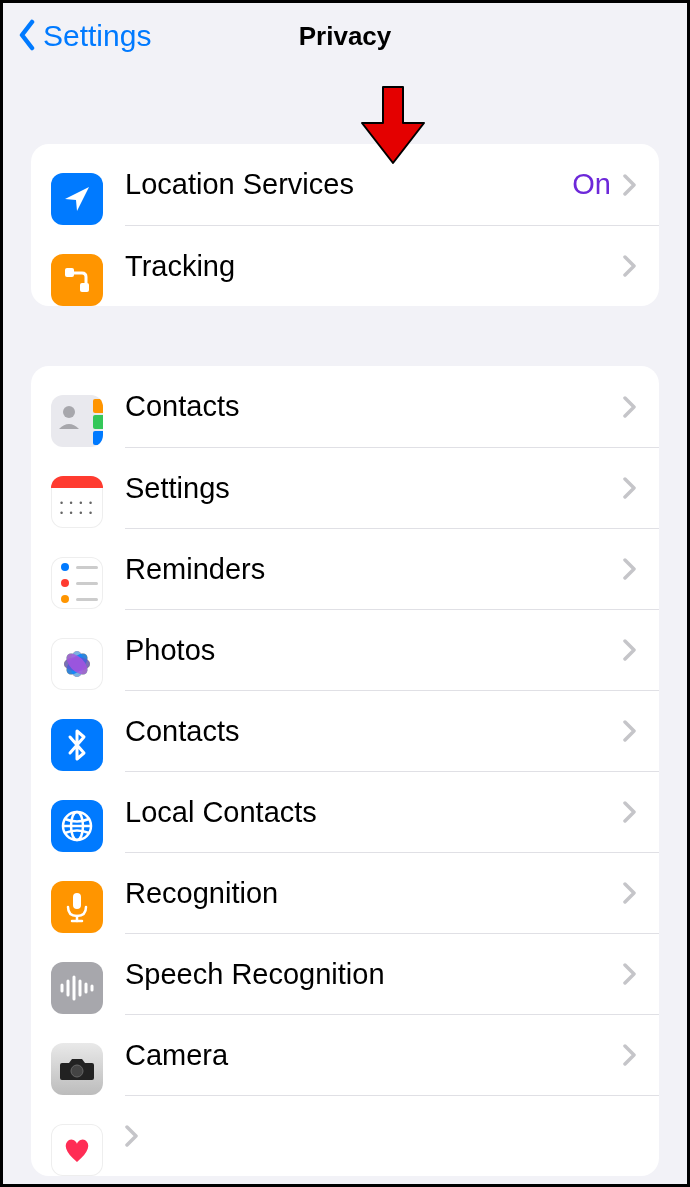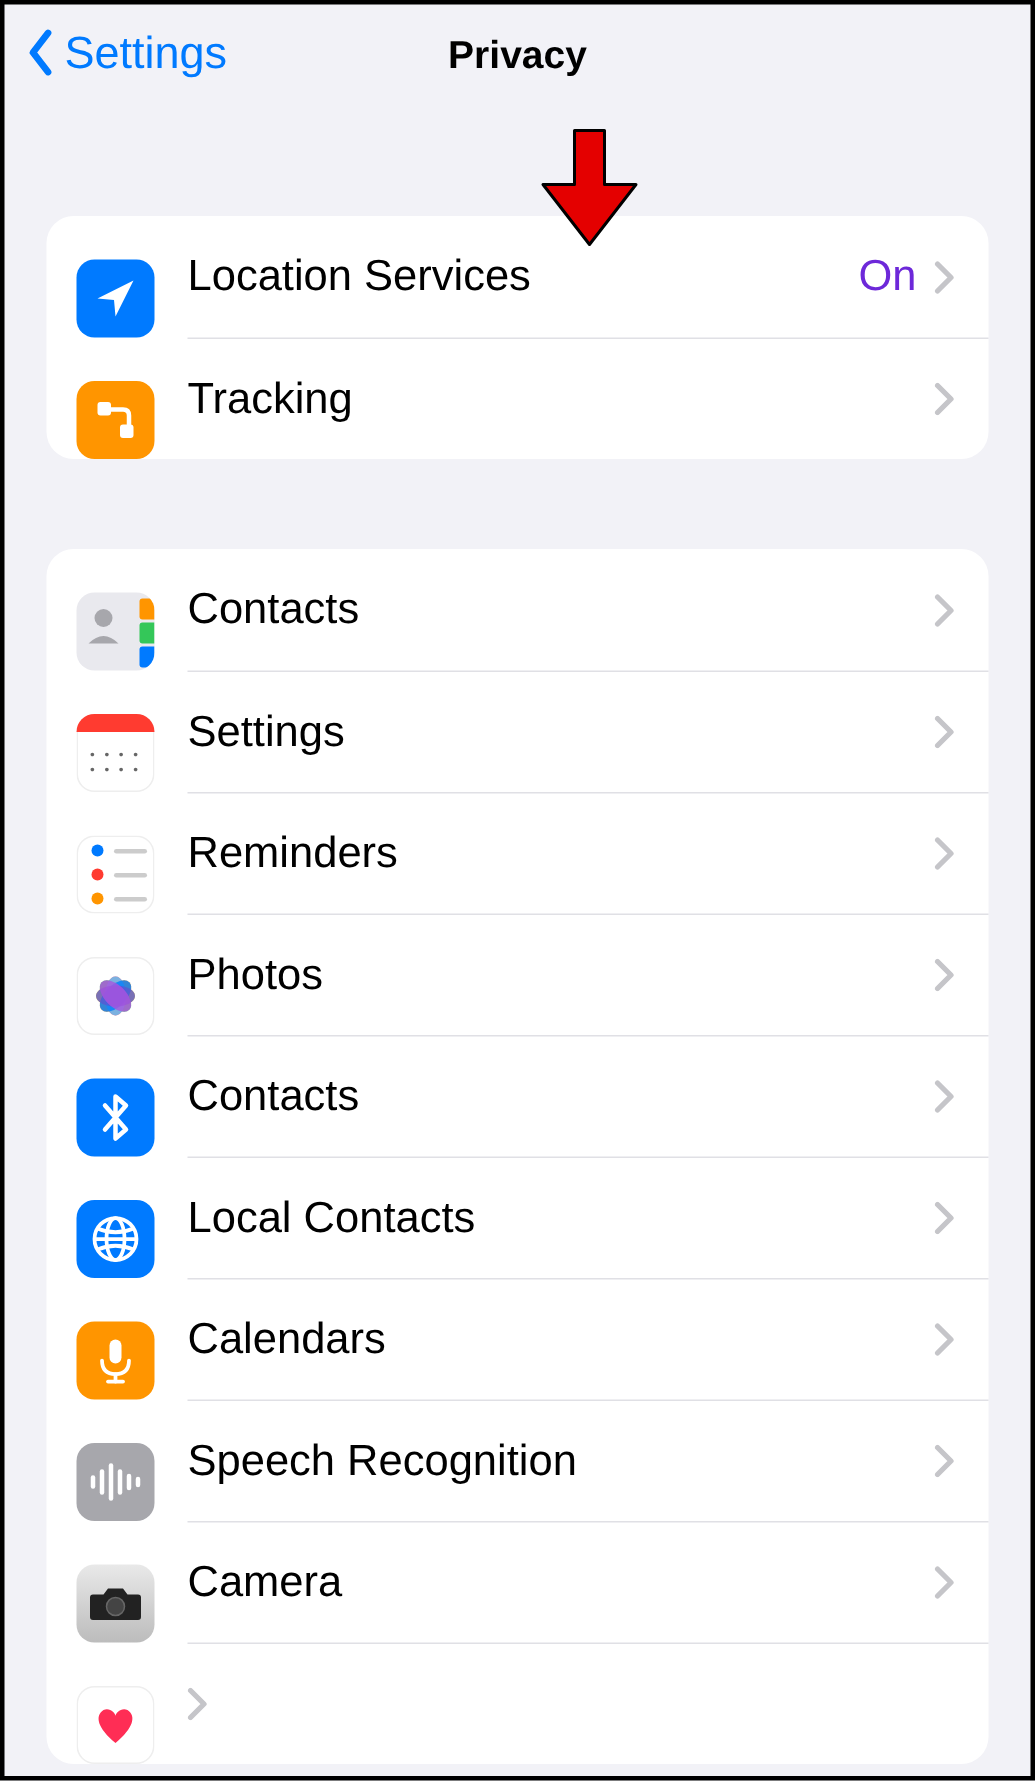--- a/index.html
+++ b/index.html
@@ -319,21 +319,21 @@
   <div class="row">
     <div class="icon bg-orange">
       <svg width="30" height="36" viewBox="0 0 30 36">
         <rect x="11" y="4" width="8" height="16" rx="4" fill="#fff"></rect>
         <path d="M6 18 Q6 27 15 27 Q24 27 24 18" fill="none" stroke="#fff" stroke-width="2.5" stroke-linecap="round"></path>
         <line x1="15" y1="27" x2="15" y2="32" stroke="#fff" stroke-width="2.5" stroke-linecap="round"></line>
         <line x1="10" y1="32" x2="20" y2="32" stroke="#fff" stroke-width="2.5" stroke-linecap="round"></line>
       </svg>
     </div>
     <div class="row-inner">
-      <span class="label">Calendars</span>
+      <span class="label">Recognition</span>
       <span class="chev">
           <svg width="14" height="22" viewBox="0 0 14 22">
             <polyline points="2,2 11,11 2,20" fill="none" stroke="#c5c5c9" stroke-width="3.5" stroke-linecap="round" stroke-linejoin="round"></polyline>
           </svg>
         </span>
     </div>
   </div>
 
   <div class="row">
     <div class="icon bg-gray">

